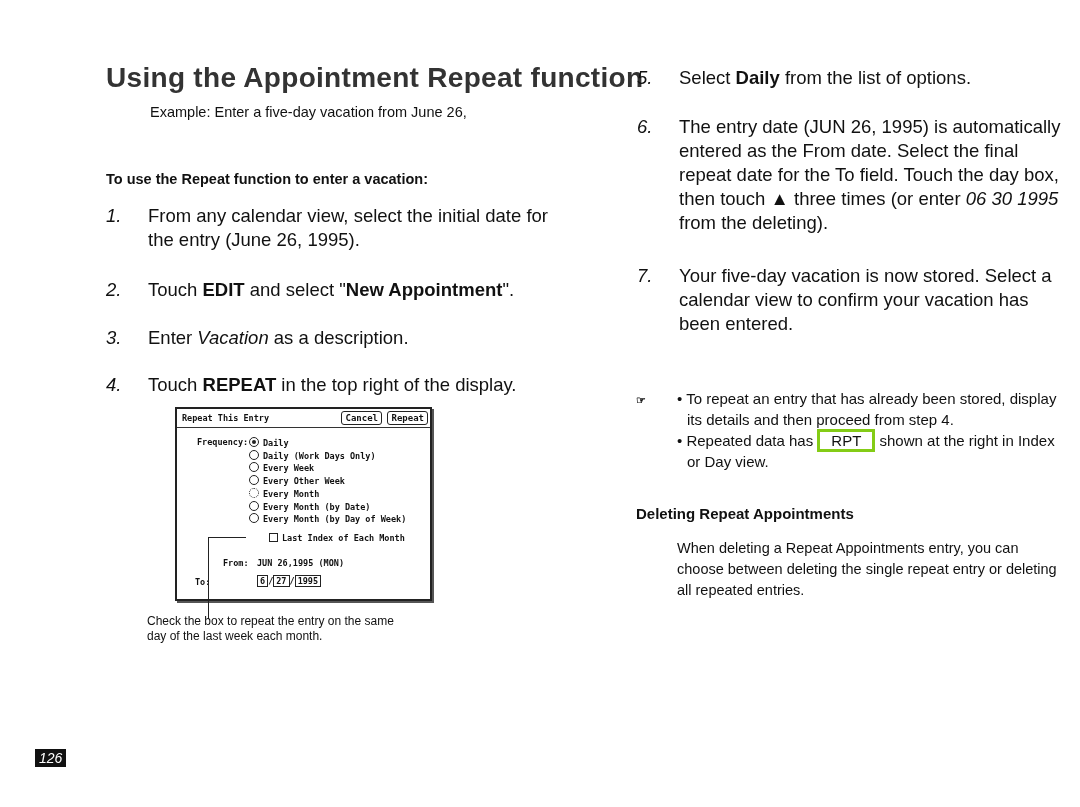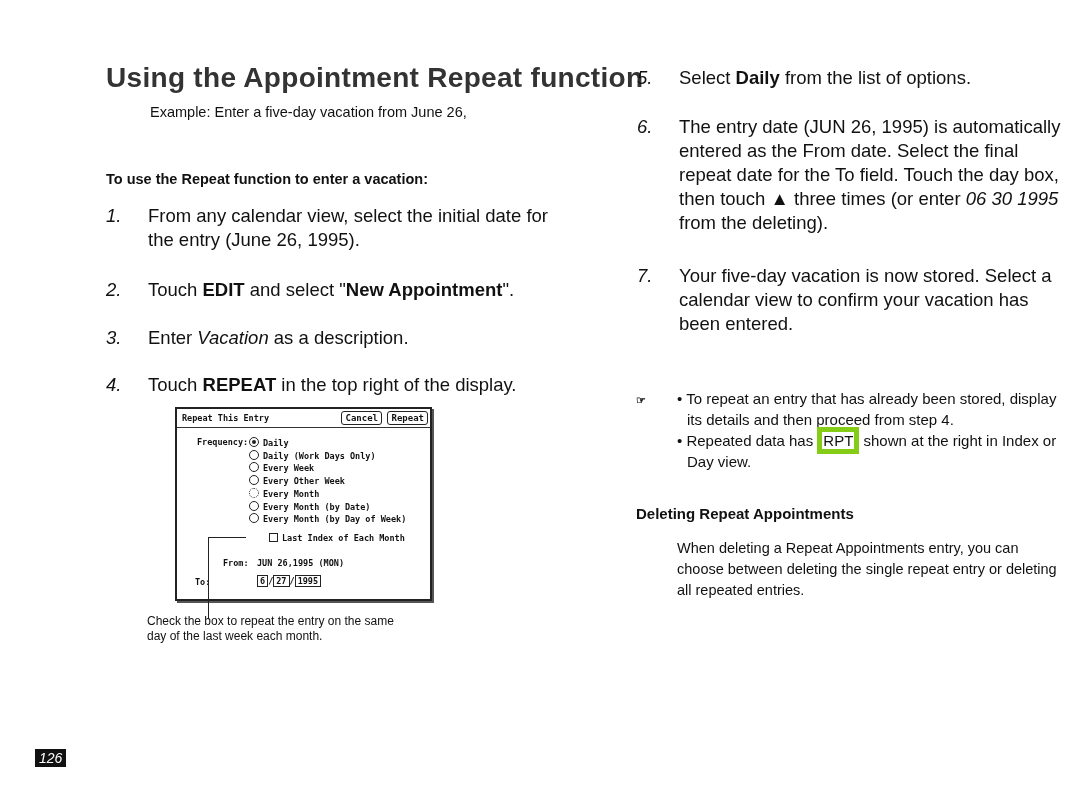--- a/index.html
+++ b/index.html
@@ -36,21 +36,21 @@
   .to-l{position:absolute;left:18px;top:168px;}
   .to-v{position:absolute;left:80px;top:166px;}
   .to-v span.f{display:inline-block;border:1px solid #222;padding:0 2px;}
   .callout-h{left:208px;top:537px;width:38px;height:0;border-top:1.5px solid #222;}
   .callout-v{left:208px;top:537px;width:0;height:82px;border-left:1.5px solid #222;}
   .caption{left:147px;top:614px;font-size:12px;line-height:15px;width:260px;}
 
   .note-ic{left:636px;top:394px;font-size:11px;font-weight:bold;}
   .notes{left:677px;top:388px;width:390px;font-size:15px;line-height:21px;}
   .notes .b{display:block;padding-left:10px;text-indent:-10px;}
-  .rpt{border:5px solid #84cc16;padding:0 1px;}
+  .rpt{border:3px solid #84cc16;padding:0 11px;}
   .del-h{left:636px;top:505px;font-size:15px;font-weight:bold;}
   .del-p{left:677px;top:538px;width:385px;font-size:14.5px;line-height:21px;}
   .pageno{left:35px;top:749px;background:#111;color:#fff;font-style:italic;font-size:14px;padding:1px 4px;}
 </style>
 </head>
 <body>
 
 <div class="abs title">Using the Appointment Repeat function</div>
 <div class="abs example">
   <span>Example: Enter a five-day vacation from June 26,</span>

